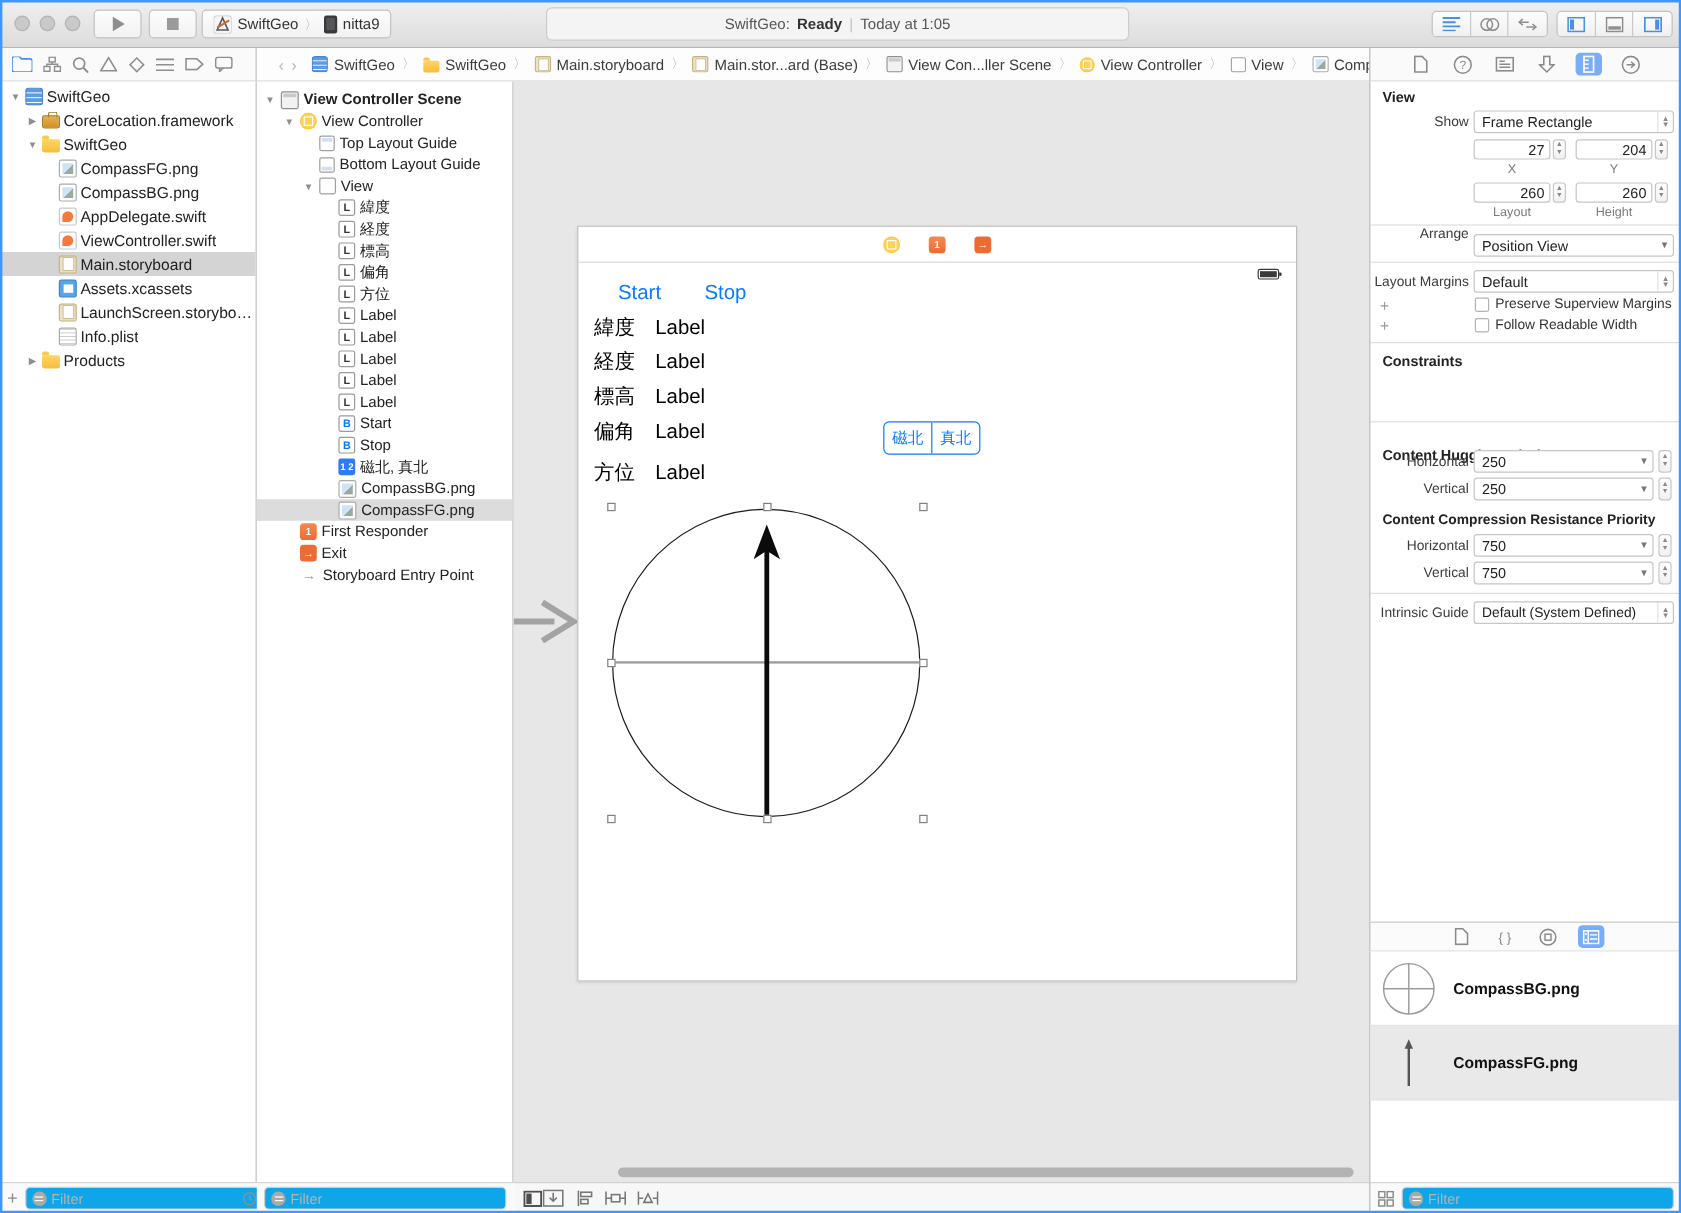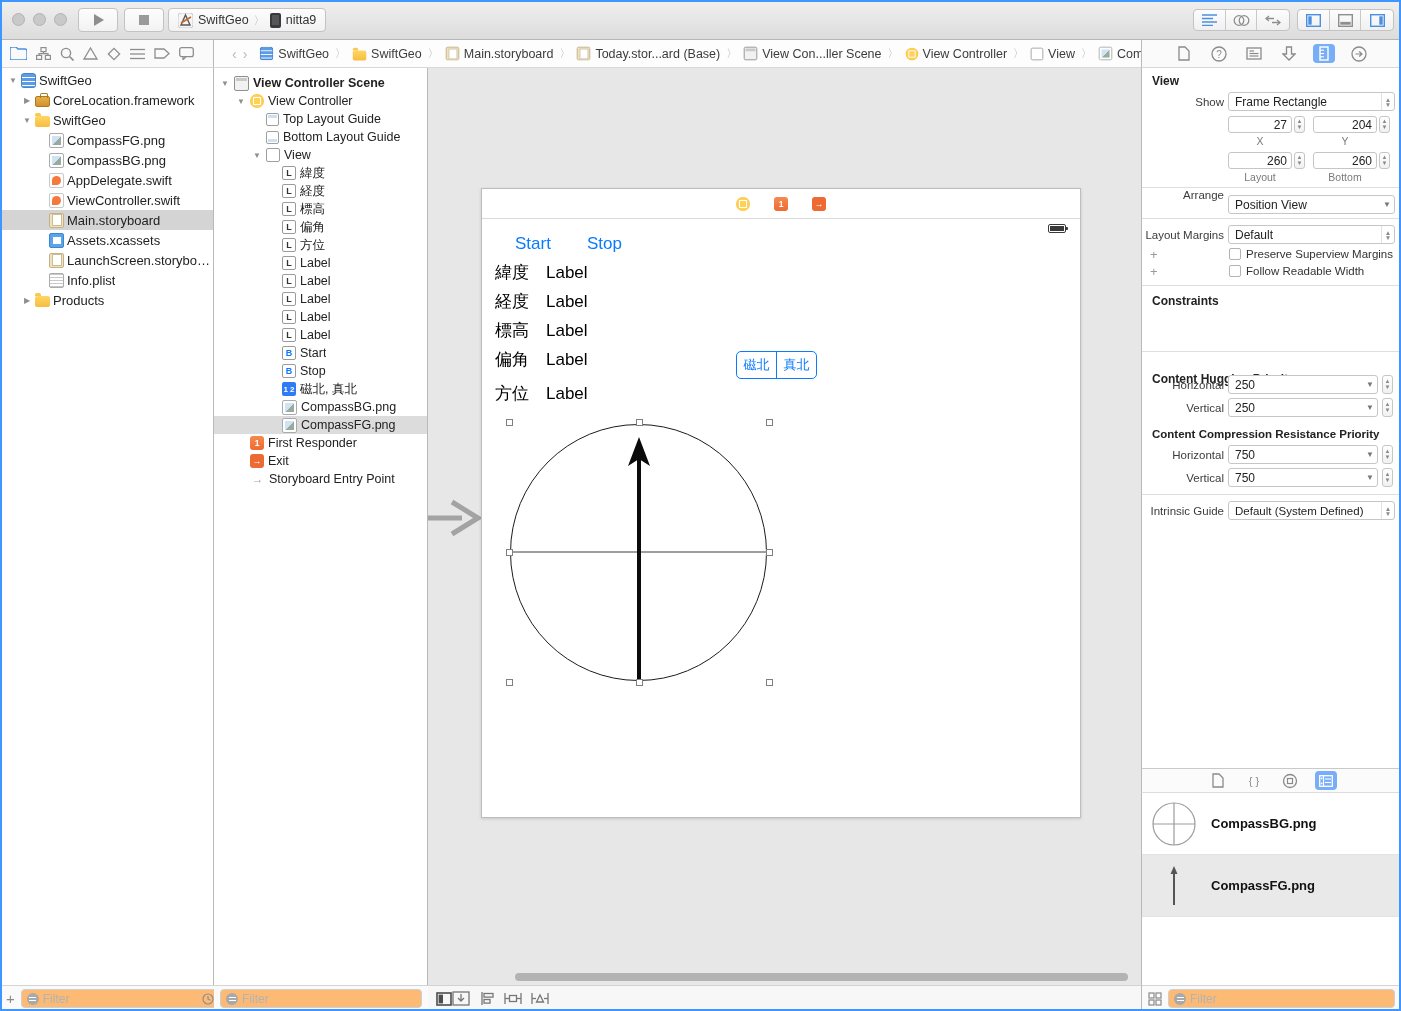--- a/index.html
+++ b/index.html
@@ -107,21 +107,21 @@
   #entry-arrow { position:absolute; left:0; top:430px; }
   #h-scroll { position:absolute; left:87px; top:905px; width:613px; height:8px; background:#b3b3b3; border-radius:4px; }
 
   #canvas-bottom { left:428px; top:985px; width:713px; height:26px; background:#f7f7f7; border-top:1px solid #d2d2d2; display:flex; align-items:center; padding:0 8px; }
   #size-class { flex:1; text-align:center; font-size:12.5px; color:#000; }
   #size-class .dim { color:#9b9b9b; font-size:11px; }
   .cb-icons { display:flex; gap:9px; }
 
   
   .filterbar { top:985px; height:26px; background:#fafafa; border-top:1px solid #d4d4d4; display:flex; align-items:center; padding:0 6px; gap:6px; }
-  .ffield { flex:1; height:19px; border:1px solid #cfcfcf; border-radius:4px; background:#fdba74; display:flex; align-items:center; padding:0 5px; gap:4px; }
+  .ffield { flex:1; height:19px; border:1px solid #cfcfcf; border-radius:4px; background:#0ea5e9; display:flex; align-items:center; padding:0 5px; gap:4px; }
   .ffield input { border:none; outline:none; flex:1; font-size:12px; font-family:inherit; color:#444; min-width:0; background:transparent; }
   .ffield input::placeholder { color:#b3b3b3; }
   .fglyph { width:12px; height:12px; border-radius:50%; background:#a9a9a9; position:relative; flex:0 0 12px; }
   .fglyph::before { content:""; position:absolute; left:2.5px; top:4px; width:7px; height:1.5px; background:#fff; box-shadow:0 3px 0 #fff; }
   .plus { color:#8a8a8a; font-size:15px; }
 
   
   #insp-tabs { left:1141px; top:40px; width:260px; height:28px; background:#fafafa; border-bottom:1px solid #d8d8d8; border-left:1px solid #b9b9b9; display:flex; align-items:center; justify-content:center; gap:13px; }
   .itab { width:22px; height:19px; display:flex; align-items:center; justify-content:center; border-radius:4px; }
   .itab.on { background:#78aef7; }
@@ -175,20 +175,26 @@
       <rect x="0" y="0" width="15" height="15" rx="3" fill="#f6f6f6" stroke="#c9c9c9"></rect>
       <path d="M7.5 2 L12 12 L3 12 Z" fill="none" stroke="#58585a" stroke-width="1.4"></path>
       <line x1="3" y1="10" x2="13" y2="4" stroke="#c8692e" stroke-width="1.6"></line>
     </svg>
     <span>SwiftGeo</span>
     <span class="crumb-sep">〉</span>
     <span class="device-glyph"></span>
     <span>nitta9</span>
   </div>
 
+  <div id="status-pill">
+    <span>SwiftGeo:</span>
+    <b>Ready</b>
+    <span style="color:#c2c2c2">|</span>
+    <span>Today at 1:05</span>
+  </div>
 
   <div class="seg-group" style="left:1193px;width:97px">
     <div class="seg">
       <svg width="15" height="12">
           <g stroke="#4a90e2" stroke-width="1.6">
             <line x1="0" y1="1" x2="15" y2="1"></line>
             <line x1="0" y1="4.5" x2="11" y2="4.5"></line>
             <line x1="0" y1="8" x2="15" y2="8"></line>
             <line x1="0" y1="11.5" x2="11" y2="11.5"></line>
           </g>
@@ -375,21 +381,21 @@
       <span>SwiftGeo</span>
     </span>
   <span class="crumb-sep">〉</span>
   <span class="crumb">
       <span class="ic ic-storyboard"></span>
       <span>Main.storyboard</span>
     </span>
   <span class="crumb-sep">〉</span>
   <span class="crumb">
       <span class="ic ic-storyboard"></span>
-      <span>Today.stor...ard (Base)</span>
+      <span>Main.stor...ard (Base)</span>
     </span>
   <span class="crumb-sep">〉</span>
   <span class="crumb">
       <span class="ic ic-scene"></span>
       <span>View Con...ller Scene</span>
     </span>
   <span class="crumb-sep">〉</span>
   <span class="crumb">
       <span class="ic ic-vc"></span>
       <span>View Controller</span>
@@ -718,21 +724,21 @@
       <span>▼</span>
     </span>
   <div class="ifield" style="left:171px;top:84px;width:64px;height:17px">
       <span class="val">260</span>
     </div>
   <span class="stepper" style="left:237px;top:84px;height:17px">
       <span>▲</span>
       <span>▼</span>
     </span>
   <span class="axis" style="left:82px;top:103px">Layout</span>
-  <span class="axis" style="left:167px;top:103px">Bottom</span>
+  <span class="axis" style="left:167px;top:103px">Height</span>
 
   <div class="isep" style="top:119px"></div>
 
   <span class="ilabel" style="top:121px">Arrange</span>
   <div class="ifield" style="left:86px;top:127px;width:167px;height:19px">
     <span class="txt">Position View</span>
     <span class="combo-arrow">▼</span>
   </div>
 
   <div class="isep" style="top:150px"></div>

